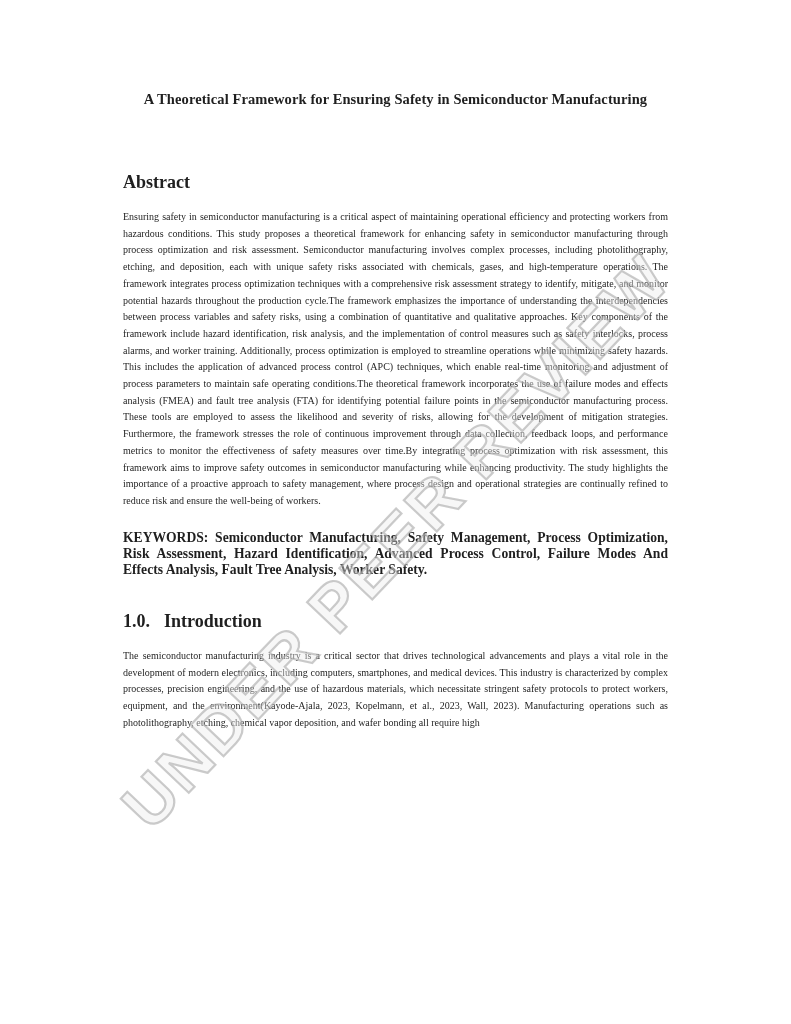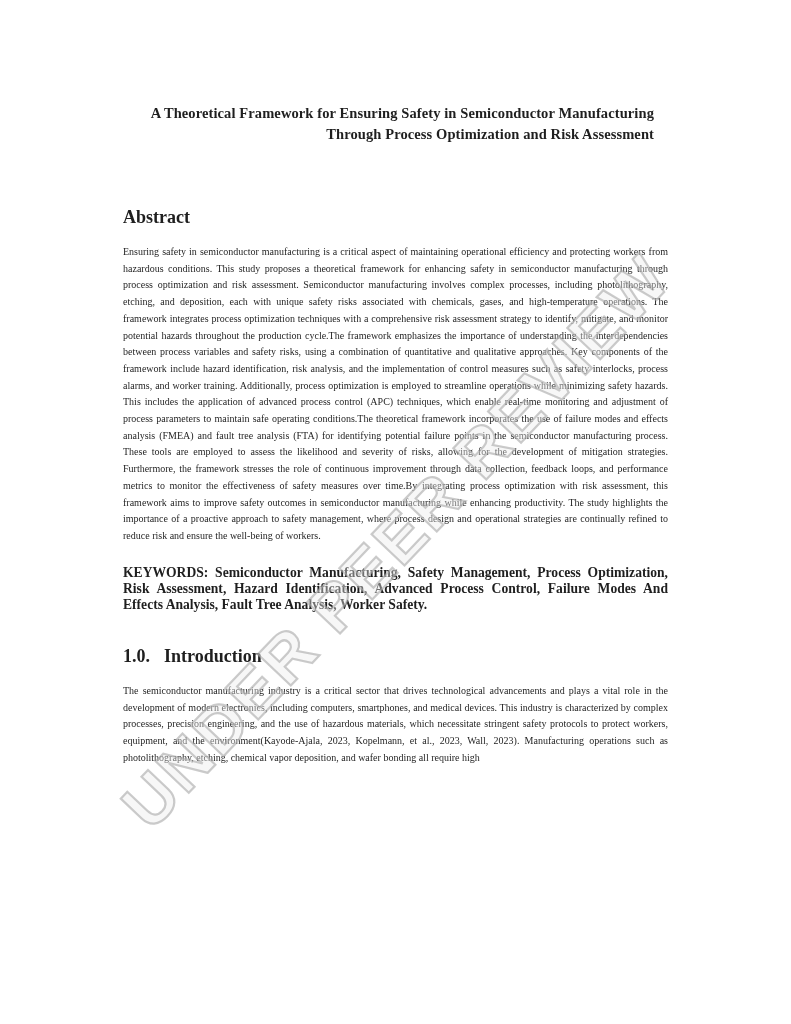--- a/index.html
+++ b/index.html
@@ -35,25 +35,25 @@
     letter-spacing: 3px;
     fill: rgba(236, 236, 236, 0.40);
     stroke: rgba(168, 168, 168, 0.60);
     stroke-width: 2.2px;
   }
   .content {
     position: relative;
     z-index: 1;
   }
   .title {
-    margin: 14px;
+    margin: 0;
     font-size: 14.5px;
     font-weight: 700;
     line-height: 21px;
-    text-align: right;
+    text-align: center;
     letter-spacing: 0.1px;
   }
   .heading {
     margin: 64px 0 0 0;
     font-size: 18px;
     font-weight: 700;
     line-height: 17px;
     text-align: left;
   }
   .section-heading {
@@ -85,21 +85,20 @@
 <div class="page">
 
   <svg class="watermark" width="791" height="1024" viewBox="0 0 791 1024" aria-hidden="true">
     <text x="400" y="545" text-anchor="middle" dominant-baseline="middle" textLength="760" lengthAdjust="spacingAndGlyphs" transform="rotate(-46.5 400 545)">UNDER PEER REVIEW</text>
   </svg>
 
   <div class="content">
 
     <h1 class="title">
       <span>A Theoretical Framework for Ensuring Safety in Semiconductor Manufacturing</span><br>
-      <span>Through Process Optimization and Risk Assessment</span>
     </h1>
 
     <h2 class="heading">Abstract</h2>
 
     <p class="body-text">Ensuring safety in semiconductor manufacturing is a critical aspect of maintaining operational efficiency and protecting workers from hazardous conditions. This study proposes a theoretical framework for enhancing safety in semiconductor manufacturing through process optimization and risk assessment. Semiconductor manufacturing involves complex processes, including photolithography, etching, and deposition, each with unique safety risks associated with chemicals, gases, and high-temperature operations. The framework integrates process optimization techniques with a comprehensive risk assessment strategy to identify, mitigate, and monitor potential hazards throughout the production cycle.The framework emphasizes the importance of understanding the interdependencies between process variables and safety risks, using a combination of quantitative and qualitative approaches. Key components of the framework include hazard identification, risk analysis, and the implementation of control measures such as safety interlocks, process alarms, and worker training. Additionally, process optimization is employed to streamline operations while minimizing safety hazards. This includes the application of advanced process control (APC) techniques, which enable real-time monitoring and adjustment of process parameters to maintain safe operating conditions.The theoretical framework incorporates the use of failure modes and effects analysis (FMEA) and fault tree analysis (FTA) for identifying potential failure points in the semiconductor manufacturing process. These tools are employed to assess the likelihood and severity of risks, allowing for the development of mitigation strategies. Furthermore, the framework stresses the role of continuous improvement through data collection, feedback loops, and performance metrics to monitor the effectiveness of safety measures over time.By integrating process optimization with risk assessment, this framework aims to improve safety outcomes in semiconductor manufacturing while enhancing productivity. The study highlights the importance of a proactive approach to safety management, where process design and operational strategies are continually refined to reduce risk and ensure the well-being of workers.</p>
 
     <p class="keywords">KEYWORDS: Semiconductor Manufacturing, Safety Management, Process Optimization, Risk Assessment, Hazard Identification, Advanced Process Control, Failure Modes And Effects Analysis, Fault Tree Analysis, Worker Safety.</p>
 
     <h2 class="heading section-heading">
       <span class="sec-num">1.0.</span><span>Introduction</span>

